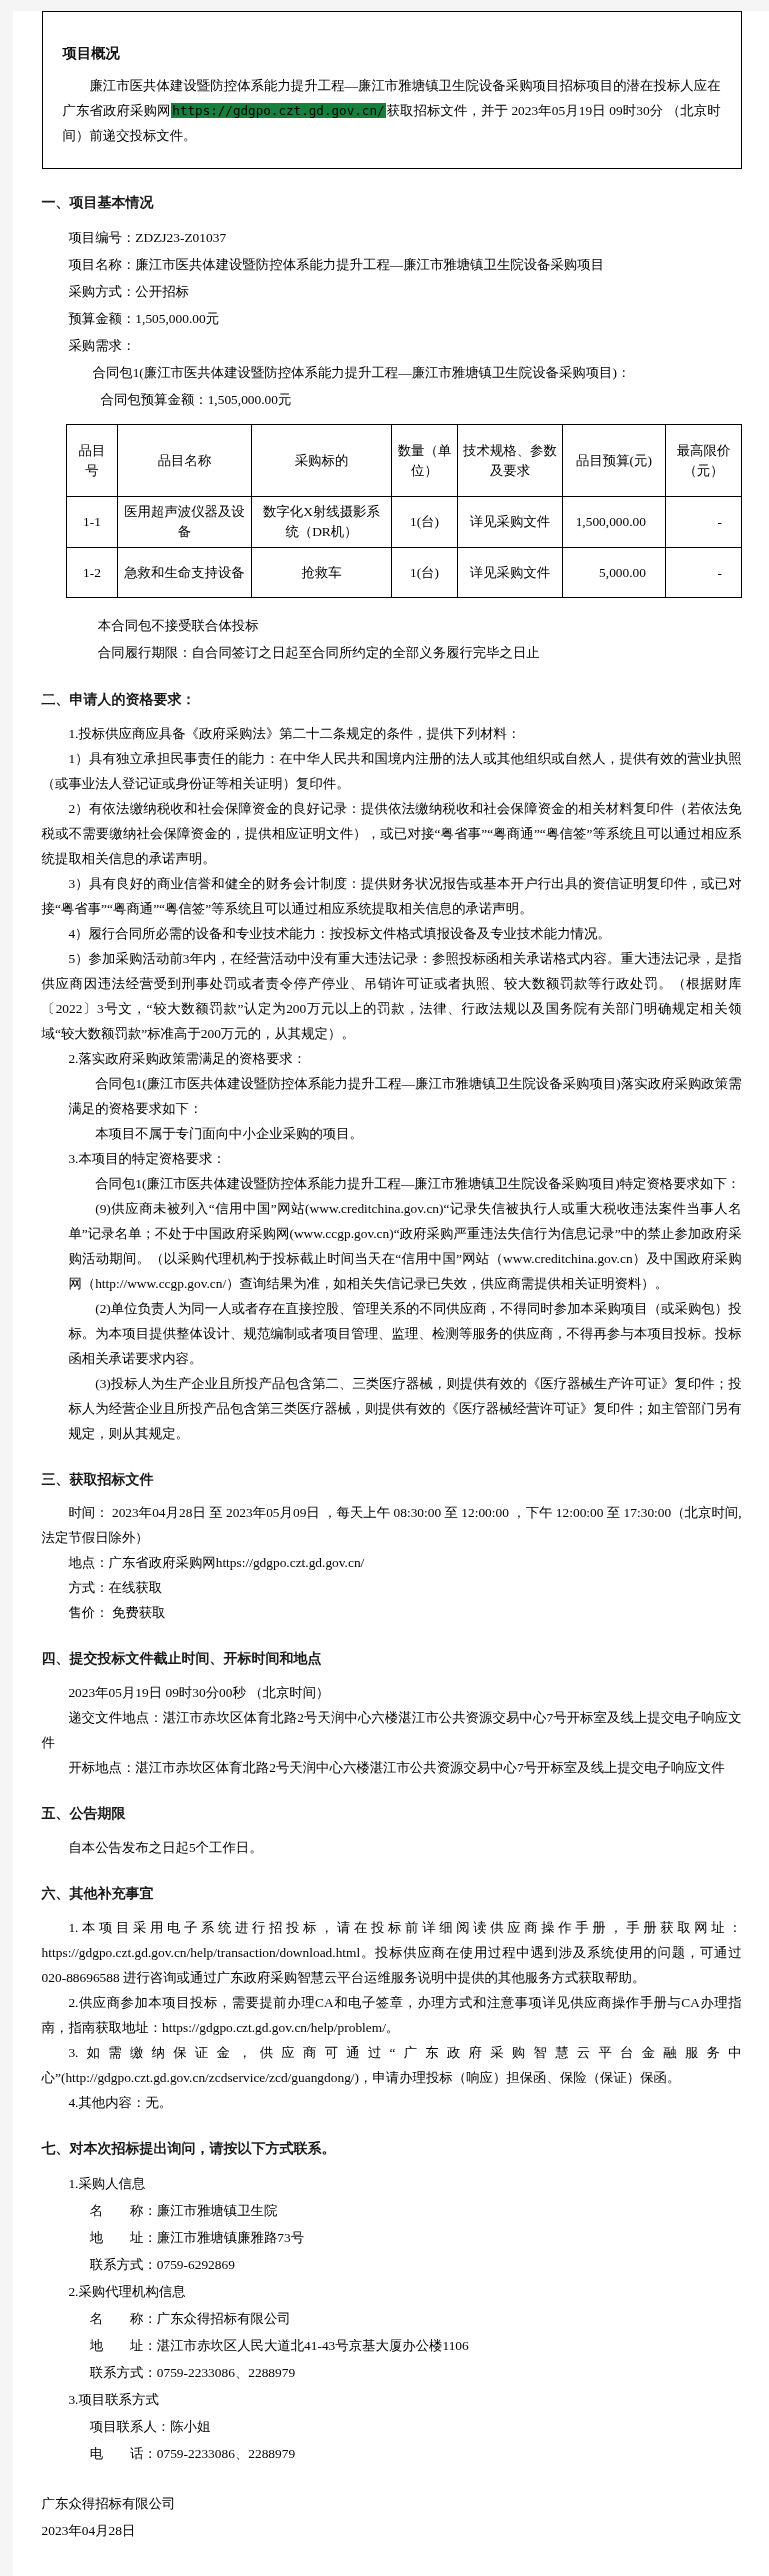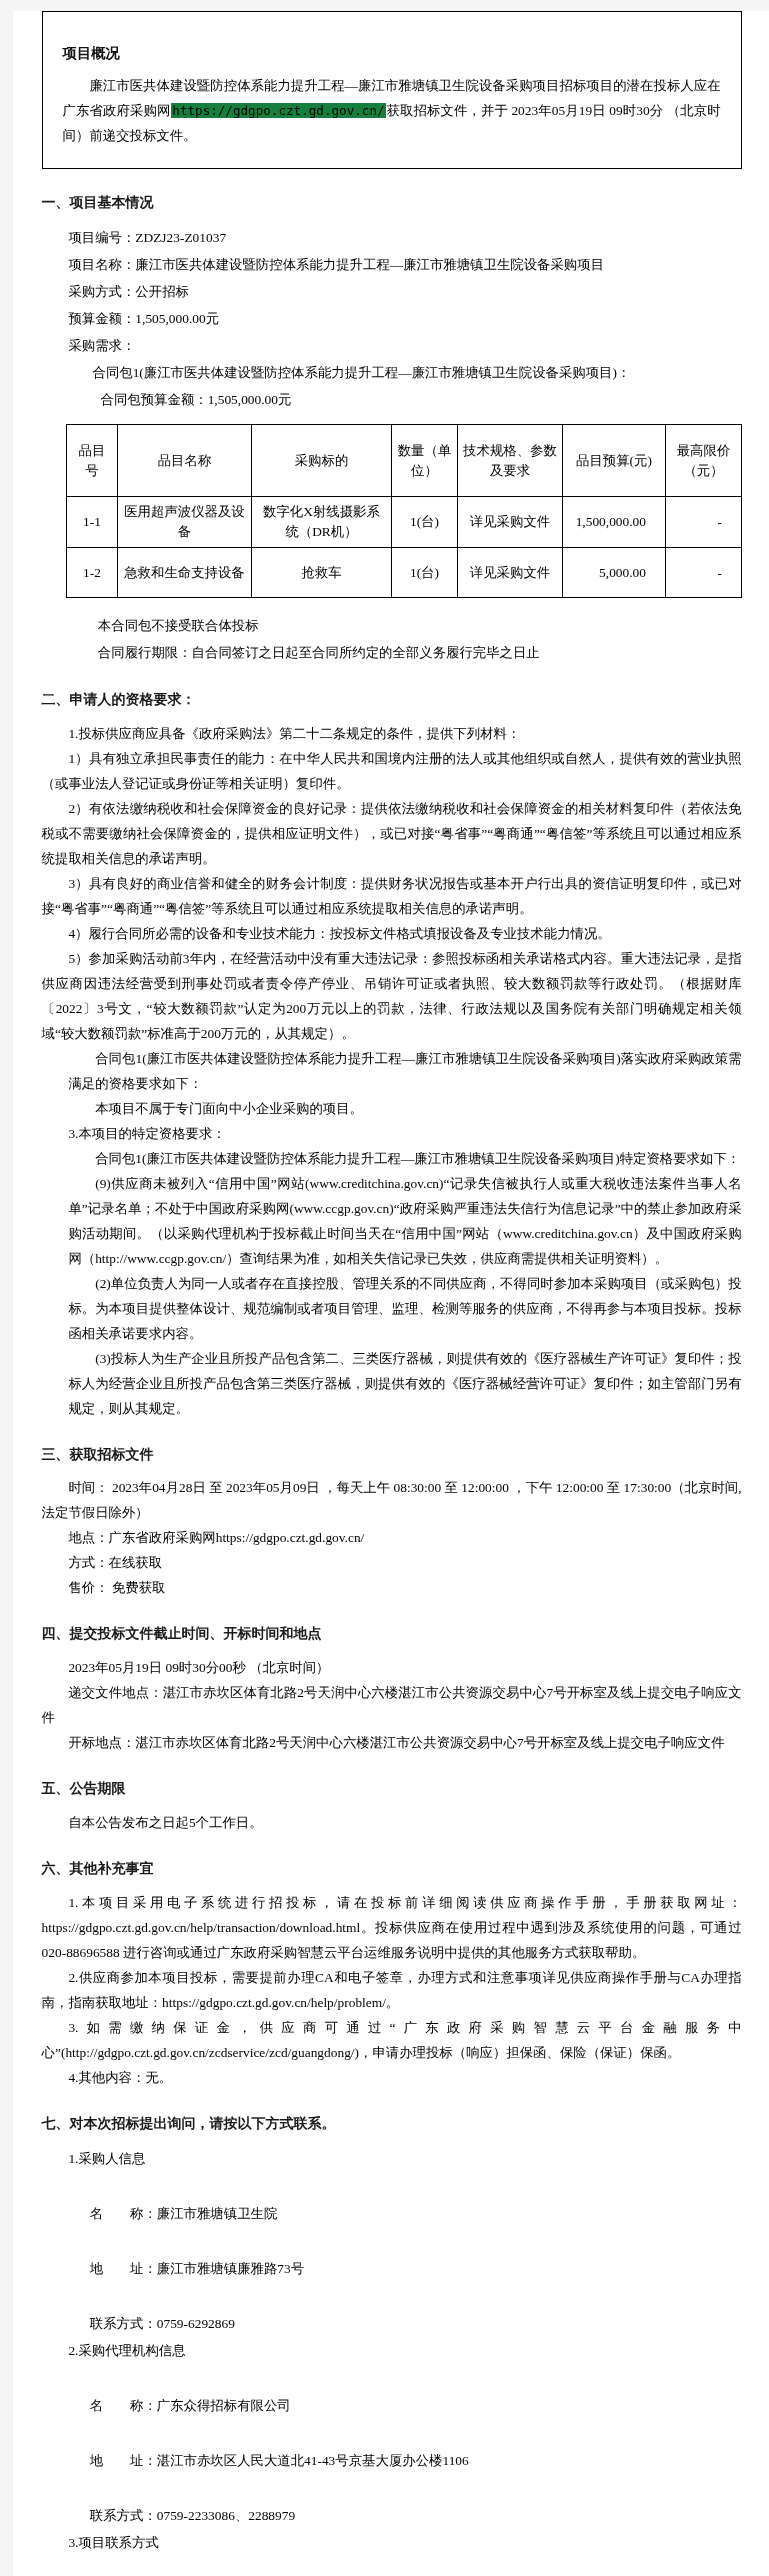--- a/index.html
+++ b/index.html
@@ -36,21 +36,21 @@
   }
   .para{
     margin:0;
     line-height:25px;
     text-align:justify;
   }
   .t2{text-indent:2em;}
   .m2{margin-left:2em;}
   .line{line-height:27px;}
   .ind2{padding-left:2em;}
-  .ind36{padding-left:3.6em;margin-top:28px;}
+  .ind36{padding-left:3.6em;}
   .ind38{padding-left:3.8em;}
   .ind42{padding-left:4.2em;}
   .ind44{padding-left:4.4em;}
   .url{
     background:#15803d;
     font-family:"DejaVu Sans Mono","Liberation Mono",monospace;
     font-size:12.6px;
     padding:0 1.7px;
   }
   table{
@@ -144,20 +144,21 @@
   <div class="line ind42">本合同包不接受联合体投标</div>
   <div class="line ind42">合同履行期限：自合同签订之日起至合同所约定的全部义务履行完毕之日止</div>
 
   <h2>二、申请人的资格要求：</h2>
   <p class="para t2">1.投标供应商应具备《政府采购法》第二十二条规定的条件，提供下列材料：</p>
   <p class="para t2">1）具有独立承担民事责任的能力：在中华人民共和国境内注册的法人或其他组织或自然人，提供有效的营业执照（或事业法人登记证或身份证等相关证明）复印件。</p>
   <p class="para t2">2）有依法缴纳税收和社会保障资金的良好记录：提供依法缴纳税收和社会保障资金的相关材料复印件（若依法免税或不需要缴纳社会保障资金的，提供相应证明文件），或已对接“粤省事”“粤商通”“粤信签”等系统且可以通过相应系统提取相关信息的承诺声明。</p>
   <p class="para t2">3）具有良好的商业信誉和健全的财务会计制度：提供财务状况报告或基本开户行出具的资信证明复印件，或已对接“粤省事”“粤商通”“粤信签”等系统且可以通过相应系统提取相关信息的承诺声明。</p>
   <p class="para t2">4）履行合同所必需的设备和专业技术能力：按投标文件格式填报设备及专业技术能力情况。</p>
   <p class="para t2">5）参加采购活动前3年内，在经营活动中没有重大违法记录：参照投标函相关承诺格式内容。重大违法记录，是指供应商因违法经营受到刑事处罚或者责令停产停业、吊销许可证或者执照、较大数额罚款等行政处罚。（根据财库〔2022〕3号文，“较大数额罚款”认定为200万元以上的罚款，法律、行政法规以及国务院有关部门明确规定相关领域“较大数额罚款”标准高于200万元的，从其规定）。</p>
+  <p class="para t2">2.落实政府采购政策需满足的资格要求：</p>
   <p class="para t2 m2">合同包1(廉江市医共体建设暨防控体系能力提升工程—廉江市雅塘镇卫生院设备采购项目)落实政府采购政策需满足的资格要求如下：</p>
   <p class="para t2 m2">本项目不属于专门面向中小企业采购的项目。</p>
   <p class="para t2">3.本项目的特定资格要求：</p>
   <p class="para t2 m2">合同包1(廉江市医共体建设暨防控体系能力提升工程—廉江市雅塘镇卫生院设备采购项目)特定资格要求如下：</p>
   <p class="para t2 m2">(9)供应商未被列入“信用中国”网站(www.creditchina.gov.cn)“记录失信被执行人或重大税收违法案件当事人名单”记录名单；不处于中国政府采购网(www.ccgp.gov.cn)“政府采购严重违法失信行为信息记录”中的禁止参加政府采购活动期间。（以采购代理机构于投标截止时间当天在“信用中国”网站（www.creditchina.gov.cn）及中国政府采购网（http://www.ccgp.gov.cn/）查询结果为准，如相关失信记录已失效，供应商需提供相关证明资料）。</p>
   <p class="para t2 m2">(2)单位负责人为同一人或者存在直接控股、管理关系的不同供应商，不得同时参加本采购项目（或采购包）投标。为本项目提供整体设计、规范编制或者项目管理、监理、检测等服务的供应商，不得再参与本项目投标。投标函相关承诺要求内容。</p>
   <p class="para t2 m2">(3)投标人为生产企业且所投产品包含第二、三类医疗器械，则提供有效的《医疗器械生产许可证》复印件；投标人为经营企业且所投产品包含第三类医疗器械，则提供有效的《医疗器械经营许可证》复印件；如主管部门另有规定，则从其规定。</p>
 
   <h2>三、获取招标文件</h2>
   <p class="para t2">时间： 2023年04月28日 至 2023年05月09日 ，每天上午 08:30:00 至 12:00:00 ，下午 12:00:00 至 17:30:00（北京时间,法定节假日除外）</p>

